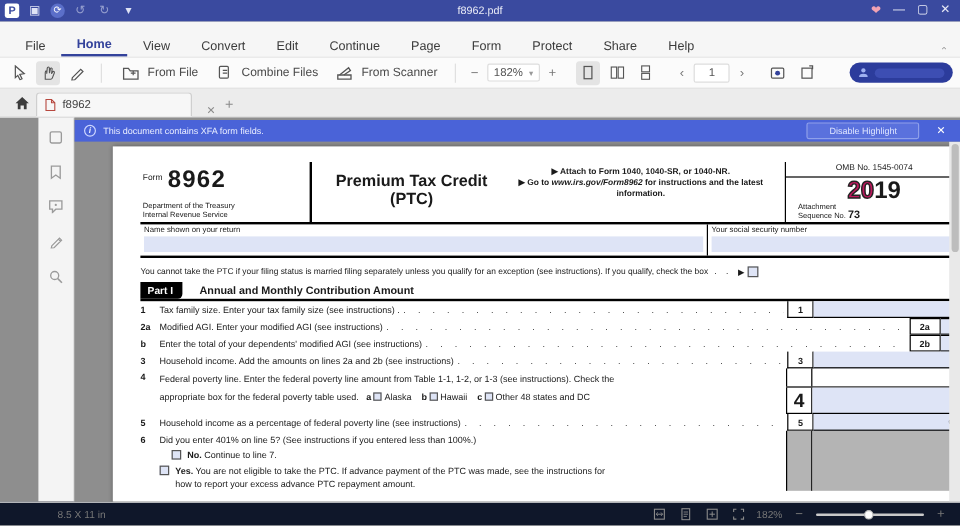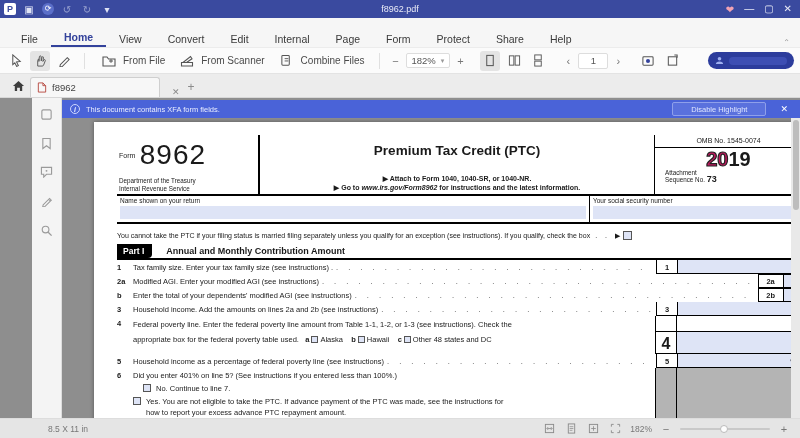--- a/index.html
+++ b/index.html
@@ -59,23 +59,23 @@
 
   .scrollbar { position:absolute; right:0; top:20px; bottom:0; width:9px; background:#e9e9e9; }
   .scroll-thumb { position:absolute; top:2px; left:1.5px; width:6px; height:90px; background:#bdbdbd; border-radius:3px; }
 
   
   .page { position:absolute; left:32px; top:24px; width:726px; height:400px; background:#fff; box-shadow:0 0 4px rgba(0,0,0,.4); color:#1a1a1a; }
   .fwrap { position:absolute; left:23px; right:18px; top:13px; }
   .fheader { display:flex; border-bottom:2px solid #000; }
   .fh1 { width:143px; border-right:2px solid #000; padding:4px 2px 2px 2px; }
   .formword { font-size:7px; vertical-align:super; }
-  .formnum { font-size:28px; font-weight:normal; letter-spacing:1px; }
+  .formnum { font-size:20px; font-weight:bold; letter-spacing:1px; }
   .dept { font-size:6.3px; line-height:7.5px; margin-top:6px; }
-  .fh2 { flex:1; text-align:center; border-right:1px solid #000; padding:4px 6px 2px 6px; display:flex; flex-direction:column; justify-content:space-between; }
+  .fh2 { flex:1; text-align:center; border-right:1px solid #000; padding:4px 6px 2px 6px; display:flex; flex-direction:row; justify-content:space-between; }
   .ftitle { font-size:13.5px; font-weight:bold; margin-top:4px; }
   .fattach { font-size:7px; font-weight:bold; line-height:9px; }
   .flink { font-style:italic; }
   .fh3 { width:147px; font-size:7px; }
   .omb { text-align:center; padding:2px 0 3px 0; border-bottom:1px solid #000; }
   .year { text-align:center; font-size:20px; font-weight:bold; line-height:20px; padding-top:1px; }
   .year-outline { color:#be185d; -webkit-text-stroke:1.2px #222; }
   .attachinfo { font-size:6.3px; line-height:7px; padding-left:10px; }
   .seqnum { font-size:9px; font-weight:bold; }
 
@@ -109,26 +109,26 @@
   .rc-fill { flex:1; border-right:1px solid #000; align-self:stretch; }
   .h14 { min-height:14px; } .h13 { min-height:13px; }
   .block { display:flex; }
   .blockleft { flex:1; }
   .l4text { line-height:13px; padding-top:2px; }
   .cbinline { display:inline-block; width:7px; height:7px; border:1px solid #555; background:#dee4f6; vertical-align:-1px; margin:0 2px; }
   .cbletter { font-weight:bold; }
   .optrow { display:flex; font-size:7.5px; line-height:11px; margin-top:2px; }
   .optbox { width:8px; height:8px; border:1px solid #555; background:#dee4f6; margin:1px 5px 0 26px; flex:0 0 auto; }
   .optboxy { margin-left:16px; }
-  .bold { font-weight:normal; }
+  .bold { font-weight:bold; }
   .r4top { min-height:15px; }
   .r4bot { display:flex; min-height:14px; }
 
   
-  .statusbar { height:20px; background:#e5e5e5; border-top:1px solid #ddd; display:flex; align-items:center; font-size:8.5px; color:#777; padding:0 10px 0 48px; flex:0 0 auto; }
+  .statusbar { height:20px; background:#0f172a; border-top:1px solid #ddd; display:flex; align-items:center; font-size:8.5px; color:#777; padding:0 10px 0 48px; flex:0 0 auto; }
   .st-right { margin-left:auto; display:flex; align-items:center; gap:8px; }
   .st-icon { width:14px; height:14px; display:flex; align-items:center; justify-content:center; }
   .slider { width:90px; height:2px; background:#c9c9c9; border-radius:1px; position:relative; }
   .slider-thumb { position:absolute; left:40px; top:-3px; width:8px; height:8px; background:#fdfdfd; border:1px solid #bbb; border-radius:50%; }
 </style>
 </head>
 <body>
 
 <div class="window">
 
@@ -149,21 +149,21 @@
       <span class="wc">✕</span>
     </div>
   </div>
 
   <div class="menubar">
     <span class="menu-item">File</span>
     <span class="menu-item active">Home</span>
     <span class="menu-item">View</span>
     <span class="menu-item">Convert</span>
     <span class="menu-item">Edit</span>
-    <span class="menu-item">Internal</span>
+    <span class="menu-item">Continue</span>
     <span class="menu-item">Page</span>
     <span class="menu-item">Form</span>
     <span class="menu-item">Protect</span>
     <span class="menu-item">Share</span>
     <span class="menu-item">Help</span>
     <span class="menu-collapse">⌃</span>
   </div>
 
   <div class="toolbar">
     <span class="t-icon">
@@ -186,35 +186,35 @@
       <span class="t-icon">
         <svg width="14" height="13" viewBox="0 0 14 13">
             <path d="M1,3 h4 l1.5,2 H13 v7 H1 Z" fill="none" stroke="#555" stroke-width="1.1"></path>
             <path d="M7,7 h4 M9,5.2 v3.6" stroke="#555" stroke-width="1"></path>
           </svg>
       </span>
       <span>From File</span>
     </span>
     <span class="t-label-btn">
       <span class="t-icon">
+        <svg width="13" height="13" viewBox="0 0 14 14">
+            <rect x="2" y="1.5" width="8" height="10.5" rx="1" fill="none" stroke="#555" stroke-width="1.1"></rect>
+            <path d="M5,5 h4 M5,7.5 h4" stroke="#555" stroke-width="1"></path>
+          </svg>
+      </span>
+      <span>Combine Files</span>
+    </span>
+    <span class="t-label-btn">
+      <span class="t-icon">
         <svg width="14" height="13" viewBox="0 0 14 13">
             <path d="M1.5,8.5 h11 v3.5 h-11 Z" fill="none" stroke="#555" stroke-width="1.1"></path>
             <path d="M3,8.5 L10.5,2.5 L12,4.8 L6.5,8.5" fill="none" stroke="#555" stroke-width="1.1"></path>
           </svg>
       </span>
       <span>From Scanner</span>
-    </span>
-    <span class="t-label-btn">
-      <span class="t-icon">
-        <svg width="13" height="13" viewBox="0 0 14 14">
-            <rect x="2" y="1.5" width="8" height="10.5" rx="1" fill="none" stroke="#555" stroke-width="1.1"></rect>
-            <path d="M5,5 h4 M5,7.5 h4" stroke="#555" stroke-width="1"></path>
-          </svg>
-      </span>
-      <span>Combine Files</span>
     </span>
     <span class="t-sep"></span>
     <span class="sign">−</span>
     <span class="zoom-box">
       <span>182%</span>
       <span style="font-size:7px;color:#999">▾</span>
     </span>
     <span class="sign">+</span>
     <span class="t-group">
       <span class="t-icon active">

